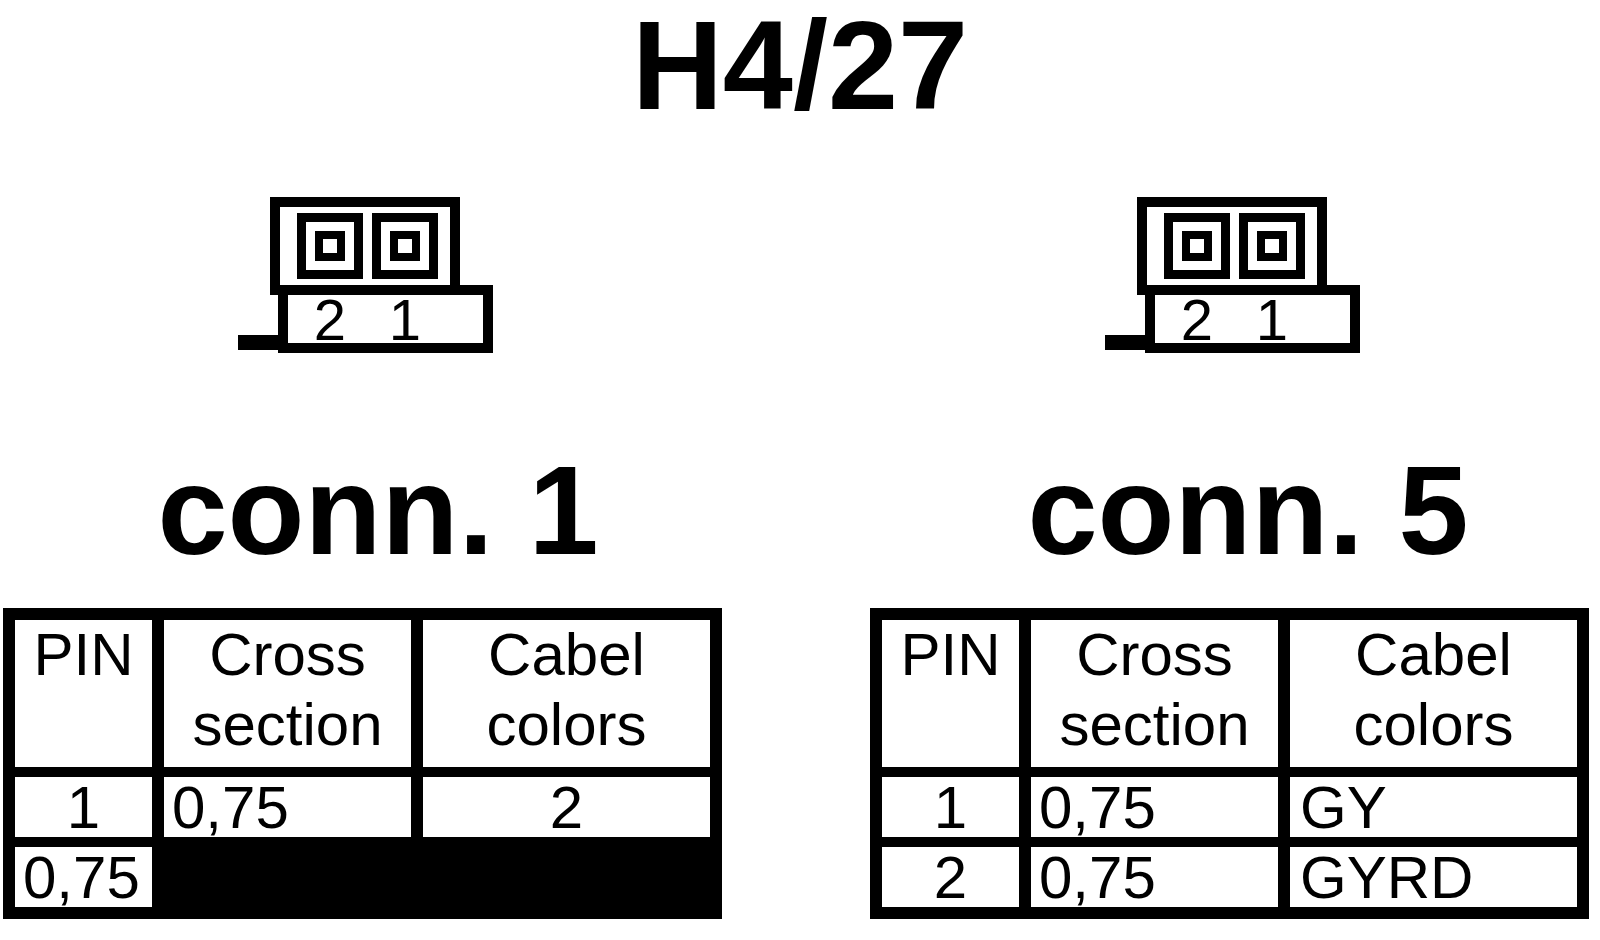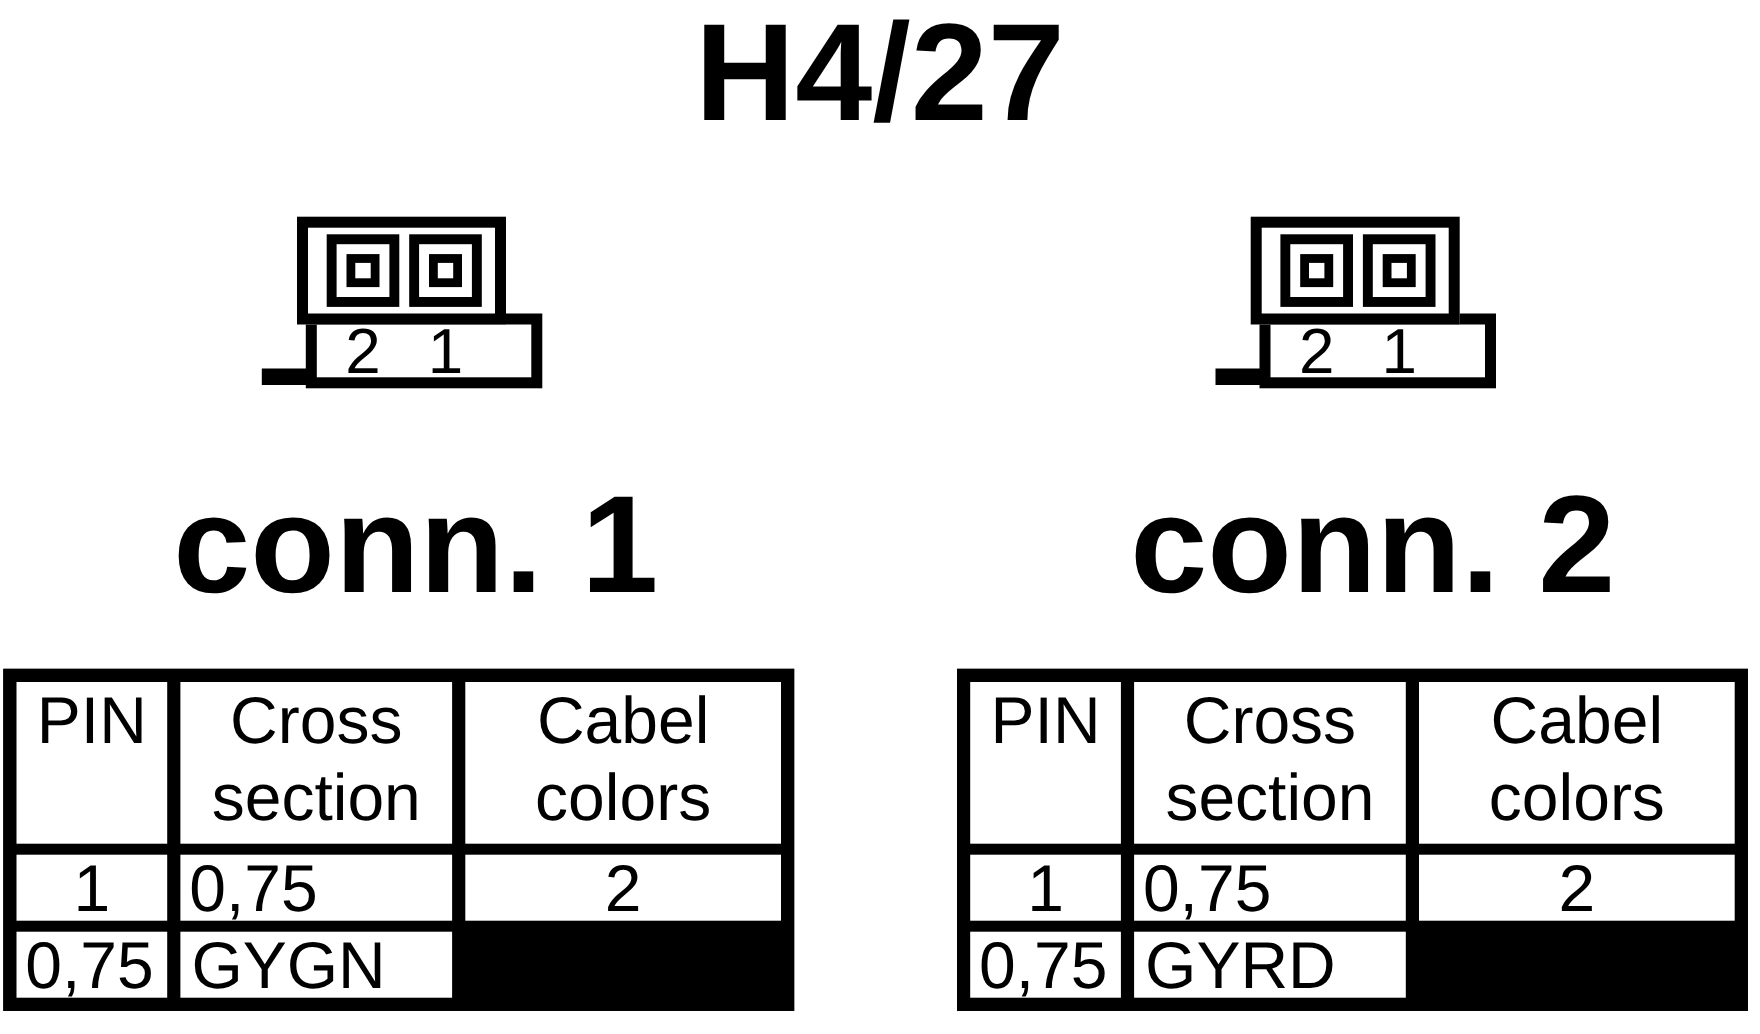--- a/index.html
+++ b/index.html
@@ -19,21 +19,21 @@
     position: absolute;
     top: 3px; left: 0; width: 1600px;
     text-align: center;
     font-size: 126px;
     font-weight: bold;
     line-height: 1;
     white-space: nowrap;
   }
   .conn-label {
     position: absolute;
-    top: 432px;
+    top: 448px;
     width: 500px;
     text-align: center;
     font-size: 126px;
     font-weight: bold;
     line-height: 1;
     white-space: nowrap;
   }
   .conn-label.c1 { left: 128px; }
   .conn-label.c2 { left: 998px; }
 
@@ -166,45 +166,45 @@
       <div class="pin-socket p1">
         <div class="pin-socket-inner"></div>
       </div>
     </div>
     <div class="key-tab"></div>
     <div class="pin-num n2">2</div>
     <div class="pin-num n1">1</div>
   </div>
 
   <div class="conn-label c1">conn. 1</div>
-  <div class="conn-label c2">conn. 2</div>
+  <div class="conn-label c2">conn. 5</div>
 
   <div class="pinout-table t1">
     <div class="cell th">PIN</div>
     <div class="cell th">Cross
 section</div>
     <div class="cell th">Cabel
 colors</div>
 
     <div class="cell col-pin">1</div>
     <div class="cell col-cross">0,75</div>
 
     <div class="cell col-pin">2</div>
     <div class="cell col-cross">0,75</div>
-    <div class="cell col-cabel">GYGN</div>
   </div>
 
   <div class="pinout-table t2">
     <div class="cell th">PIN</div>
     <div class="cell th">Cross
 section</div>
     <div class="cell th">Cabel
 colors</div>
 
     <div class="cell col-pin">1</div>
     <div class="cell col-cross">0,75</div>
+    <div class="cell col-cabel">GY</div>
 
     <div class="cell col-pin">2</div>
     <div class="cell col-cross">0,75</div>
     <div class="cell col-cabel">GYRD</div>
   </div>
 
 </div>
 
 </body></html>

